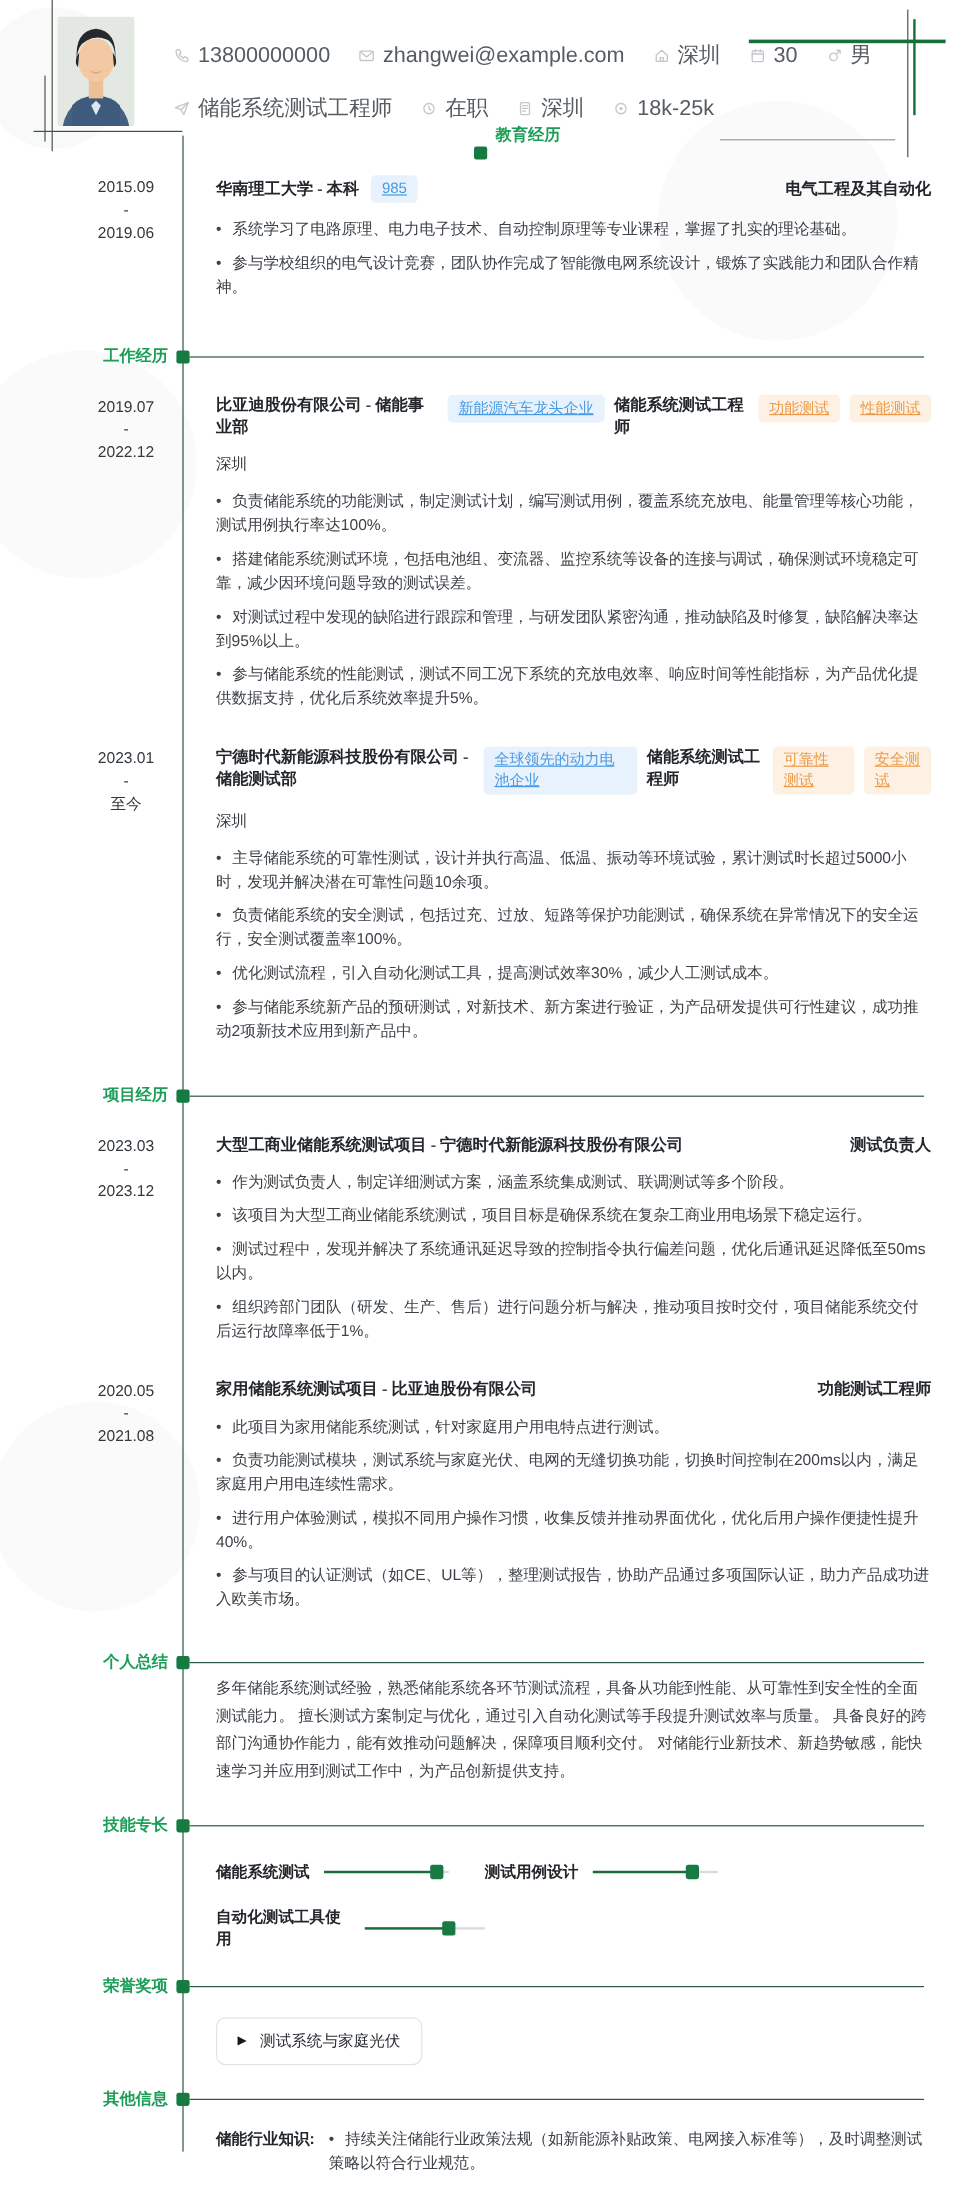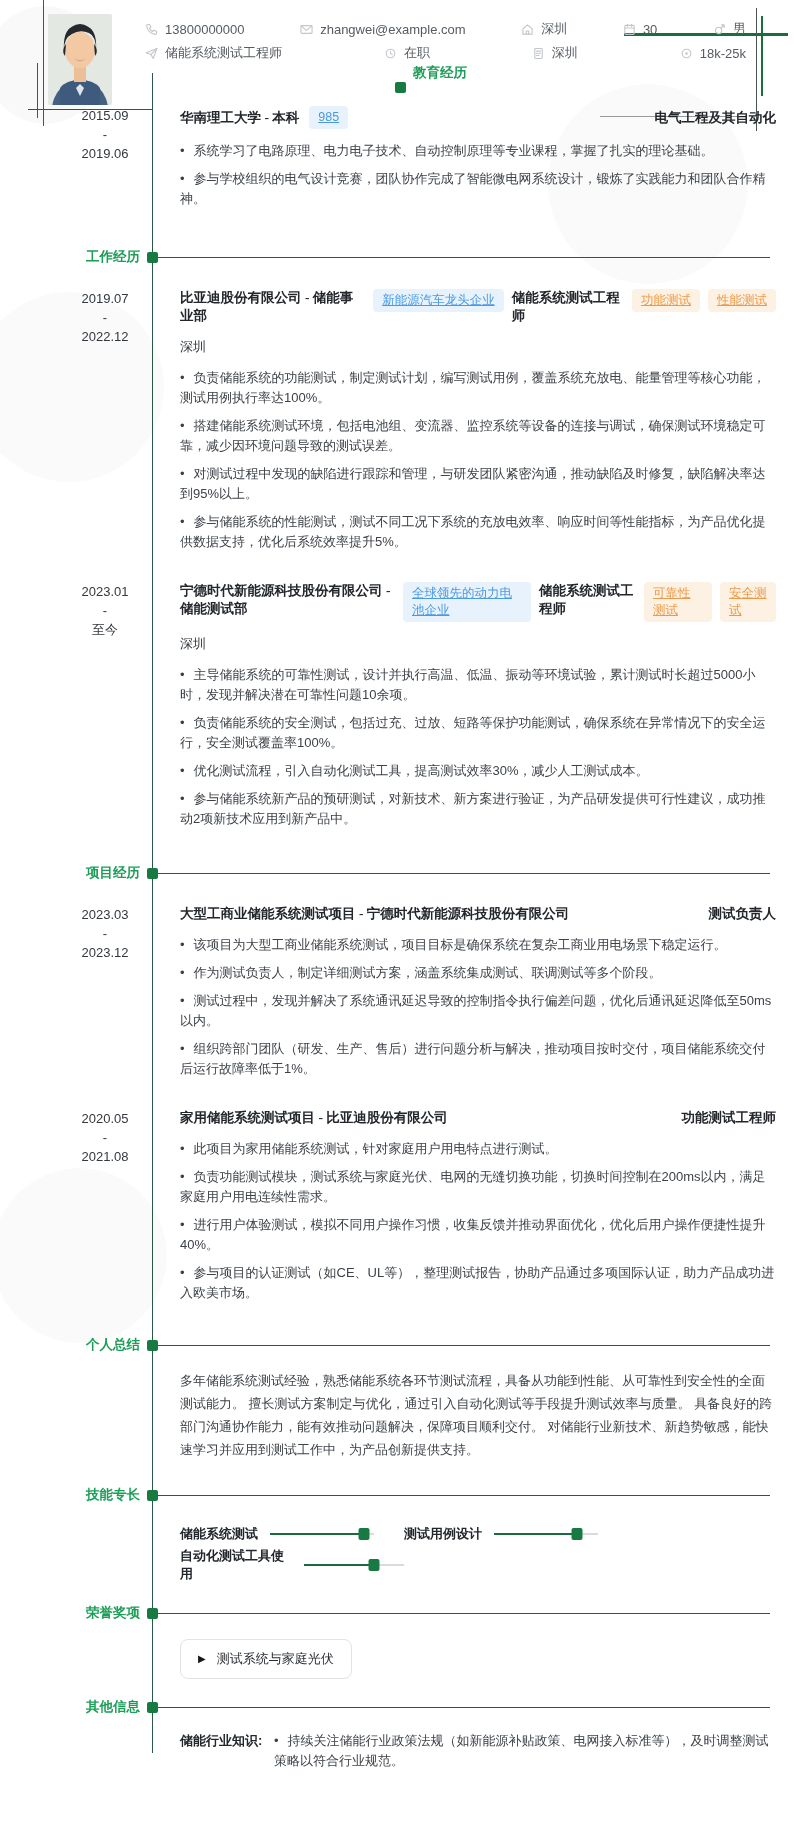--- a/index.html
+++ b/index.html
@@ -21,21 +21,21 @@
 #deco-tr-h1 { left: 624px; top: 33px; width: 164px; height: 3px; background: #17703c; }
 #deco-tr-v1 { left: 756px; top: 8px; width: 1px; height: 123px; background: #49564e; }
 #deco-tr-v2 { left: 761px; top: 16px; width: 2px; height: 80px; background: #17703c; }
 #deco-tr-h2 { left: 600px; top: 116px; width: 146px; height: 1px; background: #9a9a9a; }
 
 
 .header { position: relative; z-index: 2; padding-top: 14px; }
 .avatar { position: absolute; left: 48px; top: 14px; width: 64px; height: 91px; border-radius: 2px; overflow: hidden; background: #e7eae6; }
 .header-main { margin-left: 145px; padding-right: 24px; }
 .name { font-size: 21px; font-weight: 700; color: #1f2329; margin-top: 3px; letter-spacing: 1px; }
-.meta-row { display: flex; align-items: center; margin-top: 6px; font-size: 13px; color: #555b61; justify-content: space-between; }
+.meta-row { display: flex; align-items: center; margin-top: 20px; font-size: 18px; color: #555b61; }
 .meta-item { display: flex; align-items: center; margin-right: 24px; }
 .meta-item .ico { display: inline-flex; margin-right: 7px; }
 svg.icon { width: 13px; height: 13px; stroke: #c3c7cc; fill: none; stroke-width: 1.2; stroke-linecap: round; stroke-linejoin: round; }
 
 
 .resume { position: relative; z-index: 2; }
 #timeline { position: absolute; left: 152px; top: 9px; width: 1px; height: 1680px; background: #2c5747; z-index: 0; }
 
 
 .section-head { display: flex; align-items: center; height: 20px; position: relative; z-index: 2; }
@@ -65,23 +65,23 @@
 .blt li::before { content: "•"; margin-right: 9px; color: #3d4248; }
 
 .sec-edu .section-head { margin-top: 2px; flex-direction: column; }
 .sec-work .section-head { margin-top: 30px; }
 .sec-proj .section-head { margin-top: 26px; }
 .sec-sum .section-head, .sec-skill .section-head { margin-top: 24px; }
 .sec-honor .section-head { margin-top: 20px; }
 .sec-other .section-head { margin-top: 18px; }
 
 .plain { margin-left: 180px; margin-right: 20px; position: relative; z-index: 1; }
-.summary-text { margin-top: 14px; font-size: 13px; color: #3d4248; line-height: 23px; }
-
-.skills { display: grid; grid-template-columns: 224px auto; justify-content: start; row-gap: 4px; margin-top: 20px; }
+.summary-text { font-size: 13px; color: #3d4248; line-height: 23px; }
+
+.skills { display: grid; grid-template-columns: 224px auto; justify-content: start; row-gap: 20px; margin-top: 20px; }
 .skill { display: flex; align-items: center; }
 .skill-label { font-size: 13px; font-weight: 700; color: #23272c; margin-right: 12px; }
 .skill-track { position: relative; width: 104px; height: 12px; }
 .skill-track::before { content: ""; position: absolute; left: 0; right: 0; top: 5px; height: 2px; background: #d9dbdd; }
 .skill-fill { position: absolute; left: 0; top: 5px; height: 2px; background: #1c6b3e; }
 .skill-knob { position: absolute; top: 0; width: 11px; height: 12px; border-radius: 2px; background: #187a42; transform: translateX(-50%); cursor: pointer; }
 
 .honor-item { display: inline-flex; align-items: center; gap: 11px; margin-top: 16px; padding: 10px 17px; border: 1px solid #e2e3e5; border-radius: 8px; font-size: 13px; color: #2a2e33; background: #fff; cursor: pointer; }
 .play-icon { font-size: 10px; color: #17181a; line-height: 1; }
 
@@ -311,22 +311,22 @@
           <div>2023.03</div>
           <div>-</div>
           <div>2023.12</div>
         </div>
         <div class="entry-body">
           <div class="trow spread">
             <span class="bold">大型工商业储能系统测试项目 - 宁德时代新能源科技股份有限公司</span>
             <span class="bold">测试负责人</span>
           </div>
           <ul class="blt">
+            <li>作为测试负责人，制定详细测试方案，涵盖系统集成测试、联调测试等多个阶段。</li>
             <li>该项目为大型工商业储能系统测试，项目目标是确保系统在复杂工商业用电场景下稳定运行。</li>
-            <li>作为测试负责人，制定详细测试方案，涵盖系统集成测试、联调测试等多个阶段。</li>
             <li>测试过程中，发现并解决了系统通讯延迟导致的控制指令执行偏差问题，优化后通讯延迟降低至50ms以内。</li>
             <li>组织跨部门团队（研发、生产、售后）进行问题分析与解决，推动项目按时交付，项目储能系统交付后运行故障率低于1%。</li>
           </ul>
         </div>
       </div>
 
       <div class="entry">
         <div class="entry-dates">
           <div>2020.05</div>
           <div>-</div>

